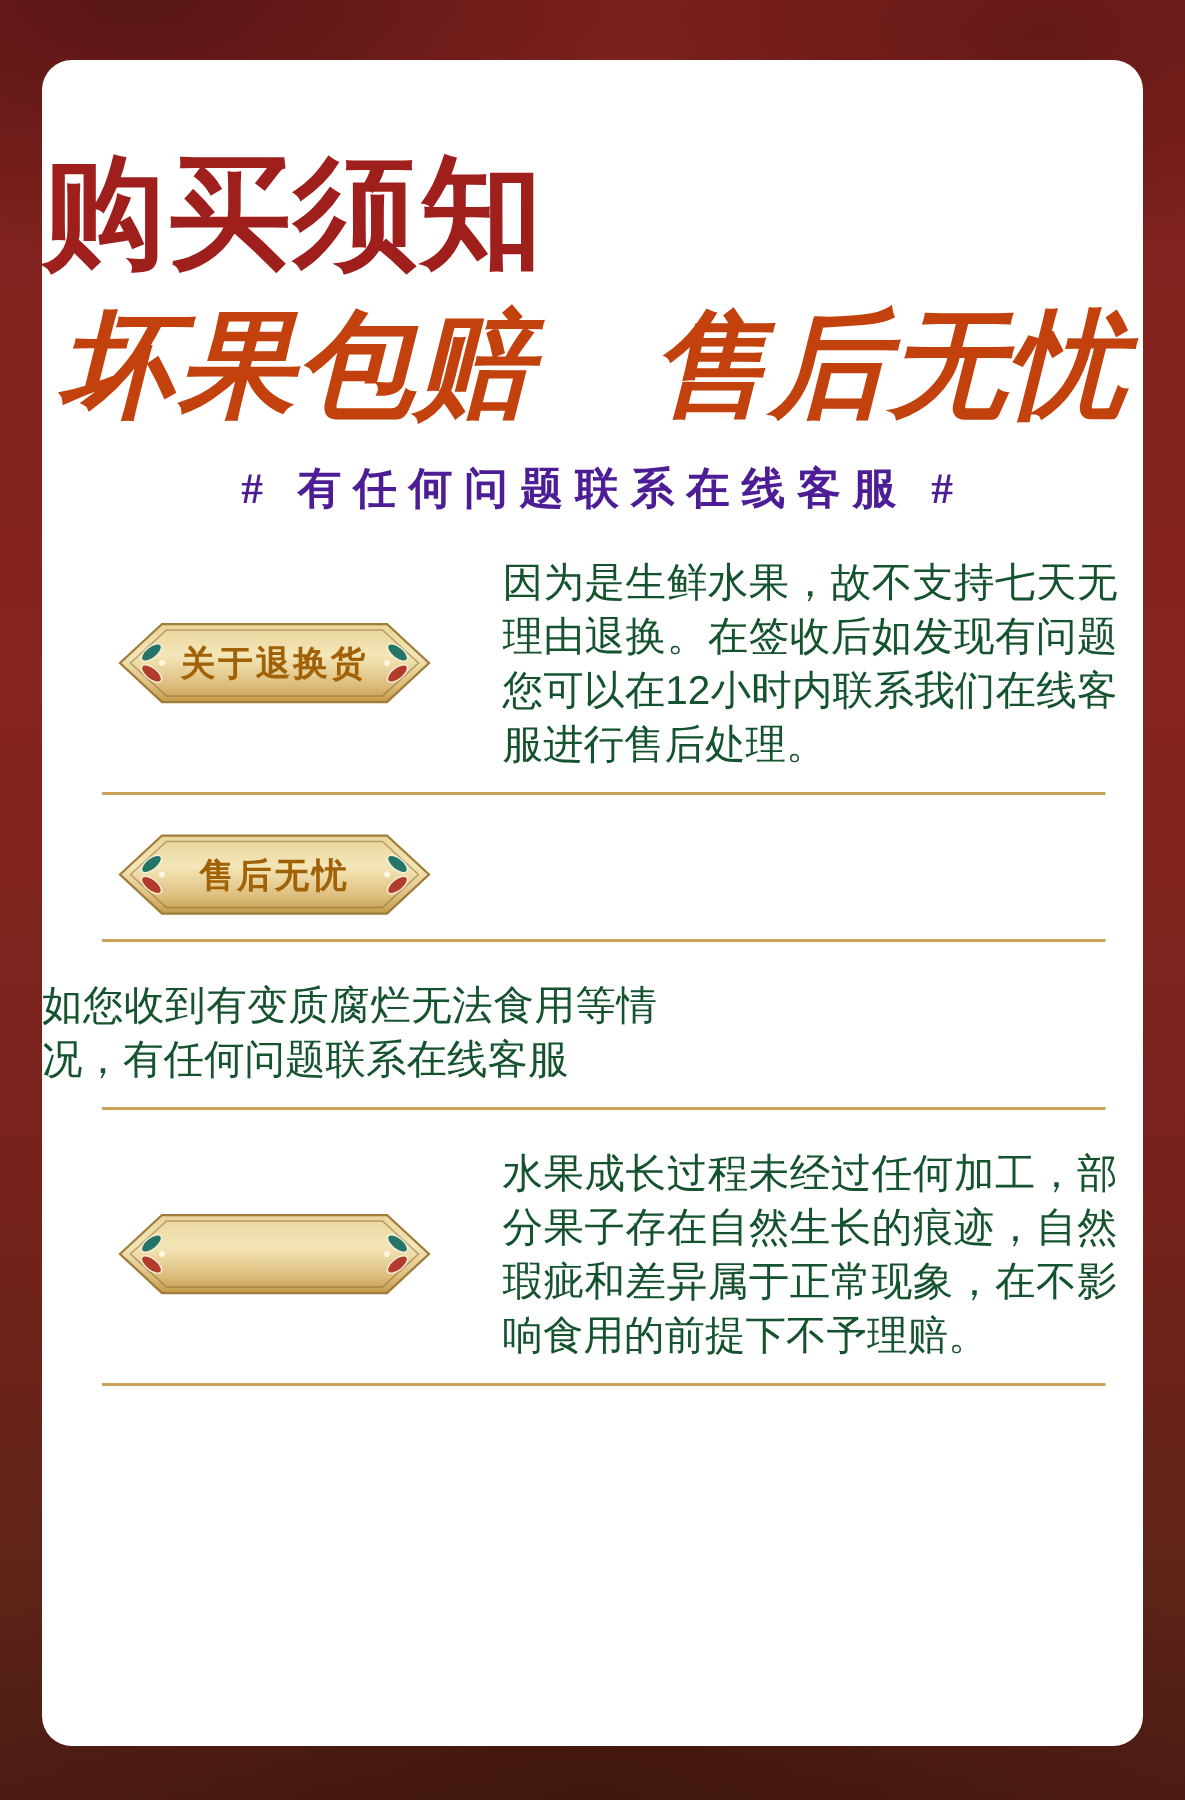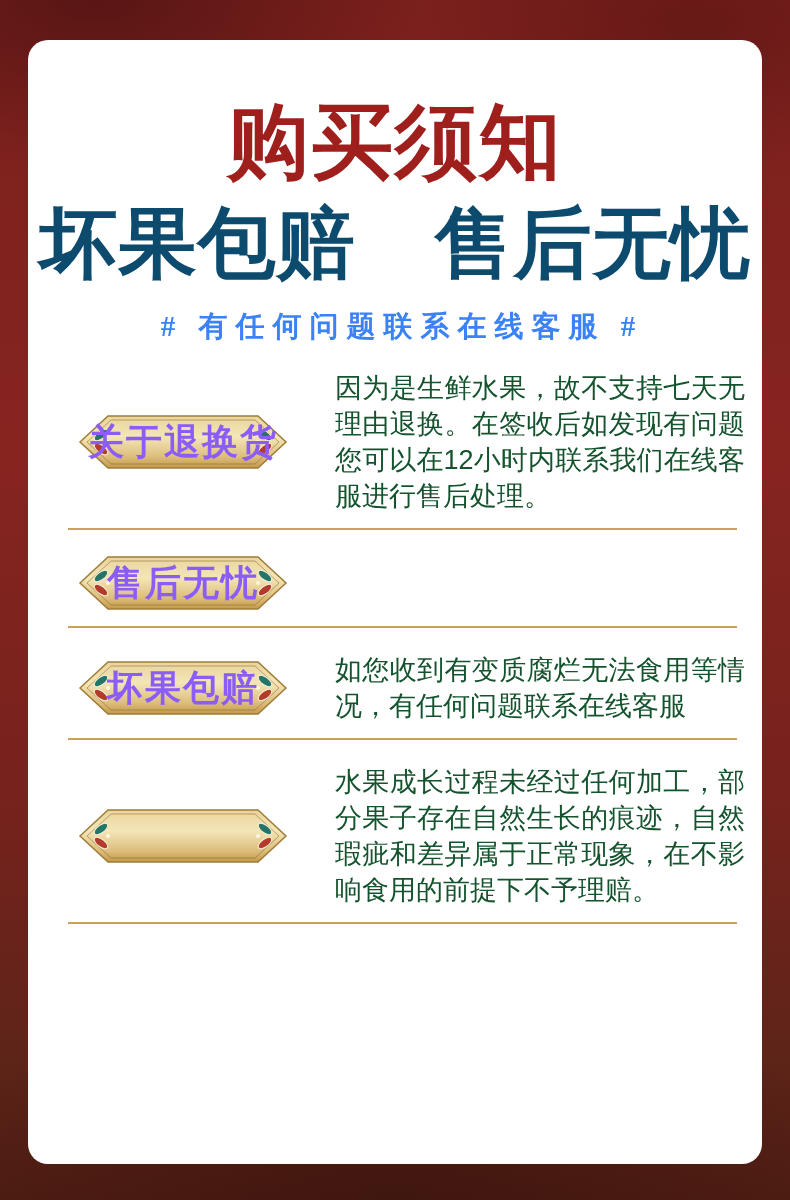--- a/index.html
+++ b/index.html
@@ -11,48 +11,49 @@
       radial-gradient(ellipse 480px 240px at 88% 2%, rgba(52,10,9,.30), transparent 60%),
       radial-gradient(ellipse 700px 300px at 50% 100%, rgba(35,10,6,.35), transparent 70%),
       linear-gradient(180deg,#7c201d 0%,#862420 38%,#77221d 66%,#5e2418 88%,#4f1d13 100%);
   }
   .card{
     position:absolute;left:28px;top:40px;width:734px;height:1124px;
     background:#ffffff;border-radius:20px;overflow:hidden;
     box-sizing:border-box;padding-top:50px;
   }
   .title{
-    margin:0;text-align:center;color:#9e1f1c;
+    margin:0;color:#9e1f1c;
     font-family:"Liberation Serif","DejaVu Serif",serif;
     font-weight:900;font-size:82px;line-height:106px;letter-spacing:2px;
   }
   .subtitle{
-    margin:0;text-align:center;color:#0c4a6e;
+    margin:0;text-align:center;color:#c2410c;
     font-family:"Liberation Serif","DejaVu Serif",serif;
     font-weight:900;font-size:78px;line-height:96px;letter-spacing:1px;
     white-space:nowrap;
+    font-style:italic;
   }
   .tagline{
-    margin:14px 0 0 14px;text-align:center;color:#3b82f6;
+    margin:14px 0 0 14px;text-align:center;color:#4c1d95;
     font-family:"Liberation Serif","DejaVu Serif",serif;
     font-weight:700;font-size:29px;line-height:40px;letter-spacing:8px;
   }
   .sections{margin-top:22px;}
   .section{display:flex;align-items:center;padding:24px 0 14px 0;}
   .section:first-child{padding-top:2px;}
   .badge{
     position:relative;width:210px;height:58px;flex:0 0 210px;
     margin-left:50px;margin-right:47px;
   }
   .badge svg{position:absolute;left:0;top:0;width:210px;height:58px;display:block;}
   .badge-label{
     position:absolute;left:30px;right:30px;top:0;height:58px;
     display:flex;align-items:center;justify-content:center;
     font-family:"Liberation Serif","DejaVu Serif",serif;
-    font-weight:900;font-size:36px;color:#8b5cf6;letter-spacing:2px;
+    font-weight:900;font-size:23px;color:#a16207;letter-spacing:2px;
     white-space:nowrap;
   }
   .section-text{
     margin:0;width:410px;color:#14532d;
     font-size:27px;line-height:36px;text-align:justify;
   }
   .separator{border:none;border-top:2px solid #c9a25c;margin:0 25px 0 40px;height:0;}
 </style>
 </head>
 <body>
@@ -117,39 +118,20 @@
               <circle cx="8" cy="0" r="2" fill="#fdf6e0"></circle>
             </g>
           </g>
         </svg>
         <span class="badge-label">售后无忧</span>
       </div>
     </div>
     <hr class="separator">
 
     <div class="section">
-      <div class="badge">
-        <svg viewBox="0 0 210 58">
-          <path d="M2,29 L30,3 H180 L208,29 L180,55 H30 Z" fill="url(#gGold)" stroke="#9f7c38" stroke-width="1.5"></path>
-          <path d="M9,29 L33,7 H177 L201,29 L177,51 H33 Z" fill="none" stroke="rgba(140,105,45,0.55)" stroke-width="1"></path>
-          <g>
-            <g transform="translate(22,29)">
-              <ellipse cx="1" cy="-7" rx="8" ry="3.8" transform="rotate(-38 1 -7)" fill="#257468" stroke="#f7eed6" stroke-width="1"></ellipse>
-              <ellipse cx="1" cy="7" rx="8" ry="3.8" transform="rotate(38 1 7)" fill="#b23b2b" stroke="#f7eed6" stroke-width="1"></ellipse>
-              <circle cx="8" cy="0" r="2" fill="#fdf6e0"></circle>
-            </g>
-            <g transform="translate(188,29) scale(-1,1)">
-              <ellipse cx="1" cy="-7" rx="8" ry="3.8" transform="rotate(-38 1 -7)" fill="#257468" stroke="#f7eed6" stroke-width="1"></ellipse>
-              <ellipse cx="1" cy="7" rx="8" ry="3.8" transform="rotate(38 1 7)" fill="#b23b2b" stroke="#f7eed6" stroke-width="1"></ellipse>
-              <circle cx="8" cy="0" r="2" fill="#fdf6e0"></circle>
-            </g>
-          </g>
-        </svg>
-        <span class="badge-label">坏果包赔</span>
-      </div>
       <p class="section-text">如您收到有变质腐烂无法食用等情况，有任何问题联系在线客服</p>
     </div>
     <hr class="separator">
 
     <div class="section">
       <div class="badge">
         <svg viewBox="0 0 210 58">
           <path d="M2,29 L30,3 H180 L208,29 L180,55 H30 Z" fill="url(#gGold)" stroke="#9f7c38" stroke-width="1.5"></path>
           <path d="M9,29 L33,7 H177 L201,29 L177,51 H33 Z" fill="none" stroke="rgba(140,105,45,0.55)" stroke-width="1"></path>
           <g>

